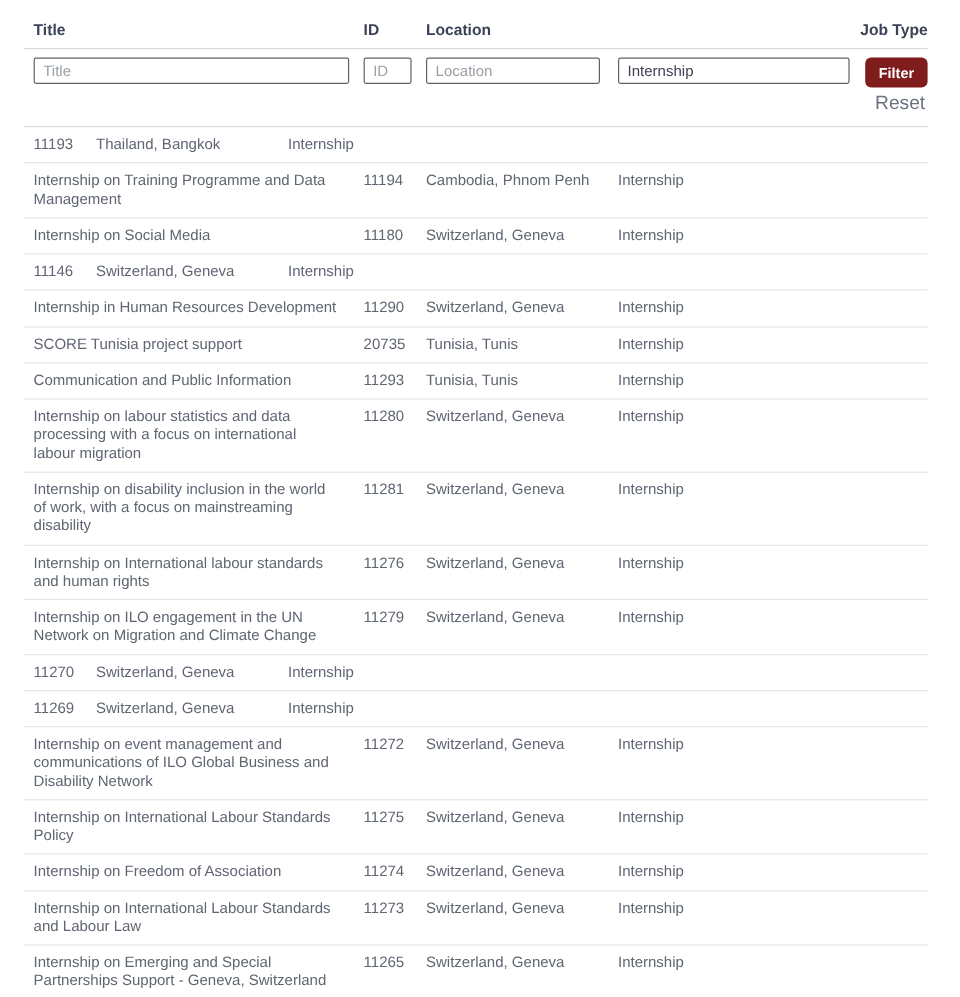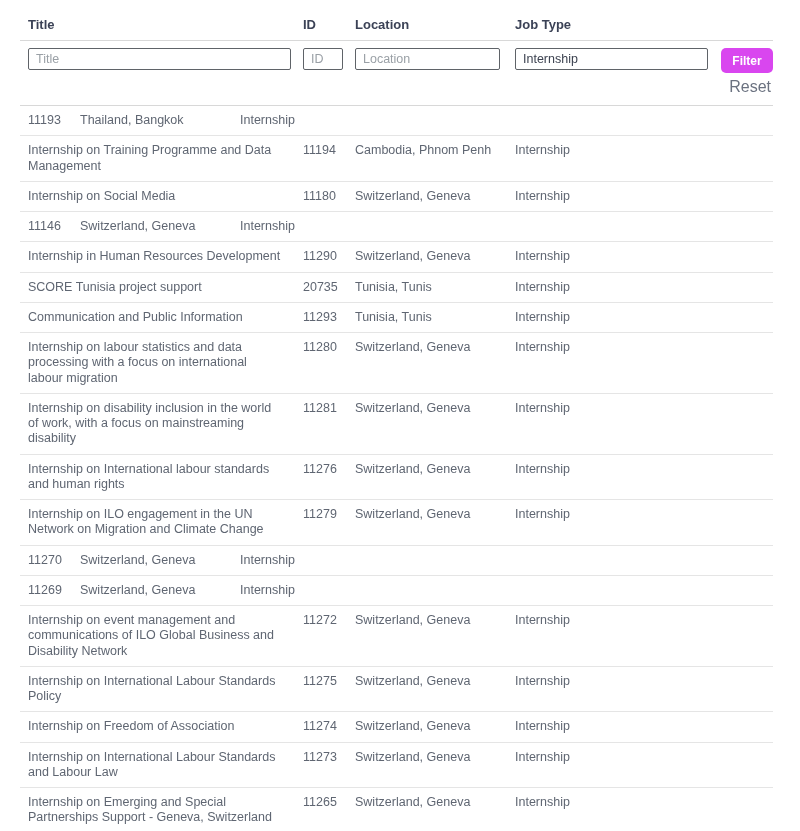--- a/index.html
+++ b/index.html
@@ -16,21 +16,21 @@
   
   .col-head {
     display: flex;
     padding: 17px 0 8px 8px;
     align-items: flex-end;
   }
   .col-head .h { font-size: 13px; font-weight: 700; color: #3b4256; }
   .h-title { width: 275px; }
   .h-id { width: 52px; }
   .h-location { width: 160px; }
-  .h-jobtype { flex: 1; }
+  .h-jobtype { flex: 1; text-align: right; }
 
   .rule { border: 0; border-top: 1px solid #d8d8d8; }
 
   .filter-row {
     display: flex;
     align-items: flex-start;
     padding: 7px 0 0 8px;
   }
   .filter-row input {
     height: 22px;
@@ -51,21 +51,21 @@
 
   .action-col {
     margin-left: auto;
     display: flex;
     flex-direction: column;
     align-items: flex-end;
   }
   .filter-btn {
     min-width: 52px;
     height: 25px;
-    background: #d946ef;
+    background: #7f1d1d;
     color: #ffffff;
     border: none;
     border-radius: 5px;
     font-family: "Liberation Sans", "DejaVu Sans", sans-serif;
     font-size: 12px;
     font-weight: 700;
     padding: 0 10px;
     cursor: pointer;
   }
   .reset-link {

